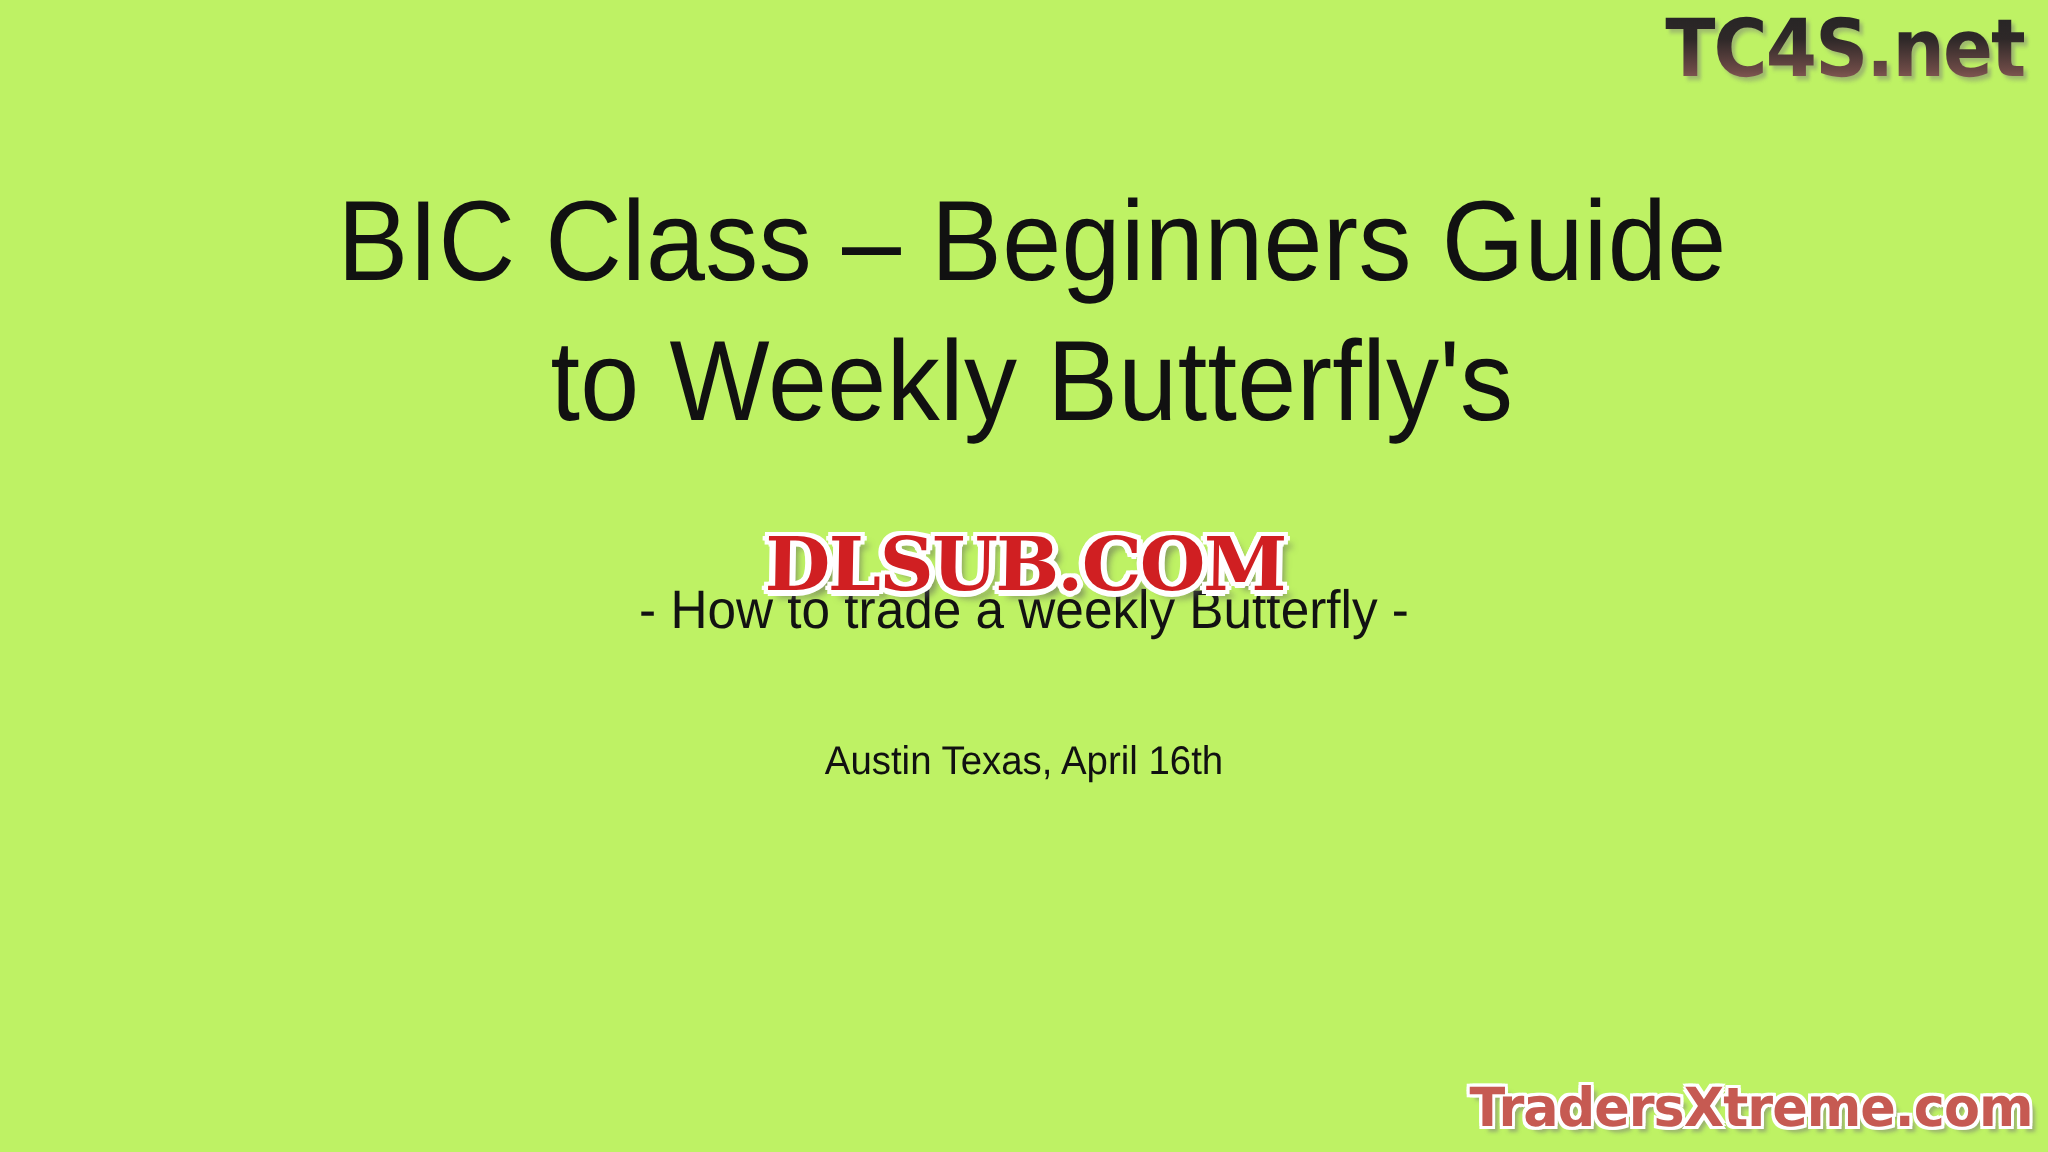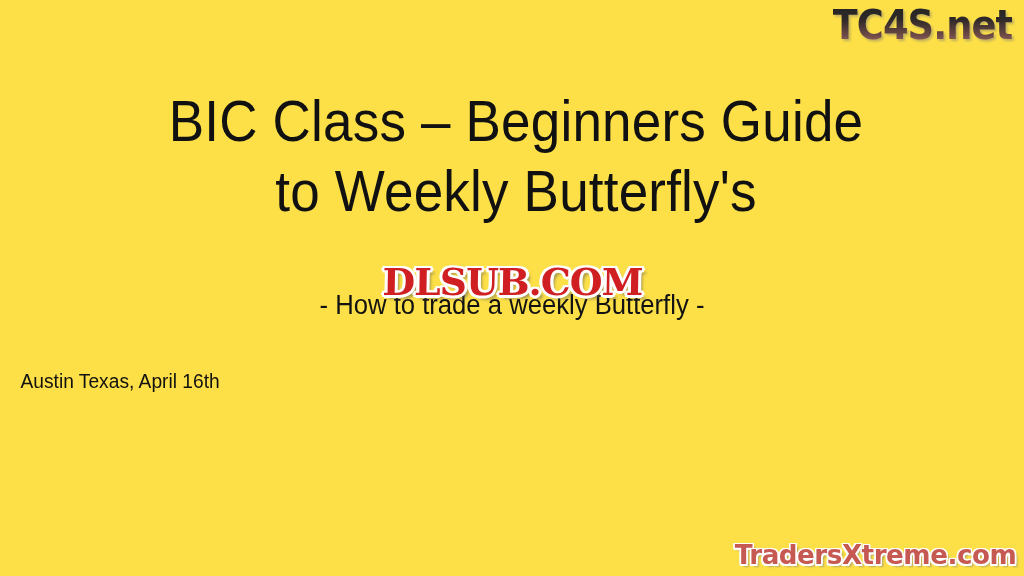--- a/index.html
+++ b/index.html
@@ -7,21 +7,21 @@
     padding: 0;
     background: #ffffff;
   }
   body {
     font-family: "Liberation Sans", sans-serif;
   }
   .slide {
     position: relative;
     width: 1024px;
     height: 576px;
-    background: #fde047;
+    background: #bef264;
     overflow: hidden;
   }
 
   
   .brand-top {
     position: absolute;
     top: 2px;
     right: 12px;
     font-family: "DejaVu Sans", sans-serif;
     font-weight: 700;
@@ -119,21 +119,21 @@
        0px  3px 0 #ffffff,
        4px  4px 3px rgba(90,90,90,0.55);
   }
 
   
   .datebar {
     position: absolute;
     top: 368px;
     left: 0;
     width: 1024px;
-    text-align: left;
+    text-align: center;
   }
   .date-text {
     font-family: "Liberation Sans", sans-serif;
     font-size: 20px;
     font-weight: 400;
     line-height: 26px;
     color: #111111;
     transform: scaleX(0.96);
     white-space: nowrap;
   }

